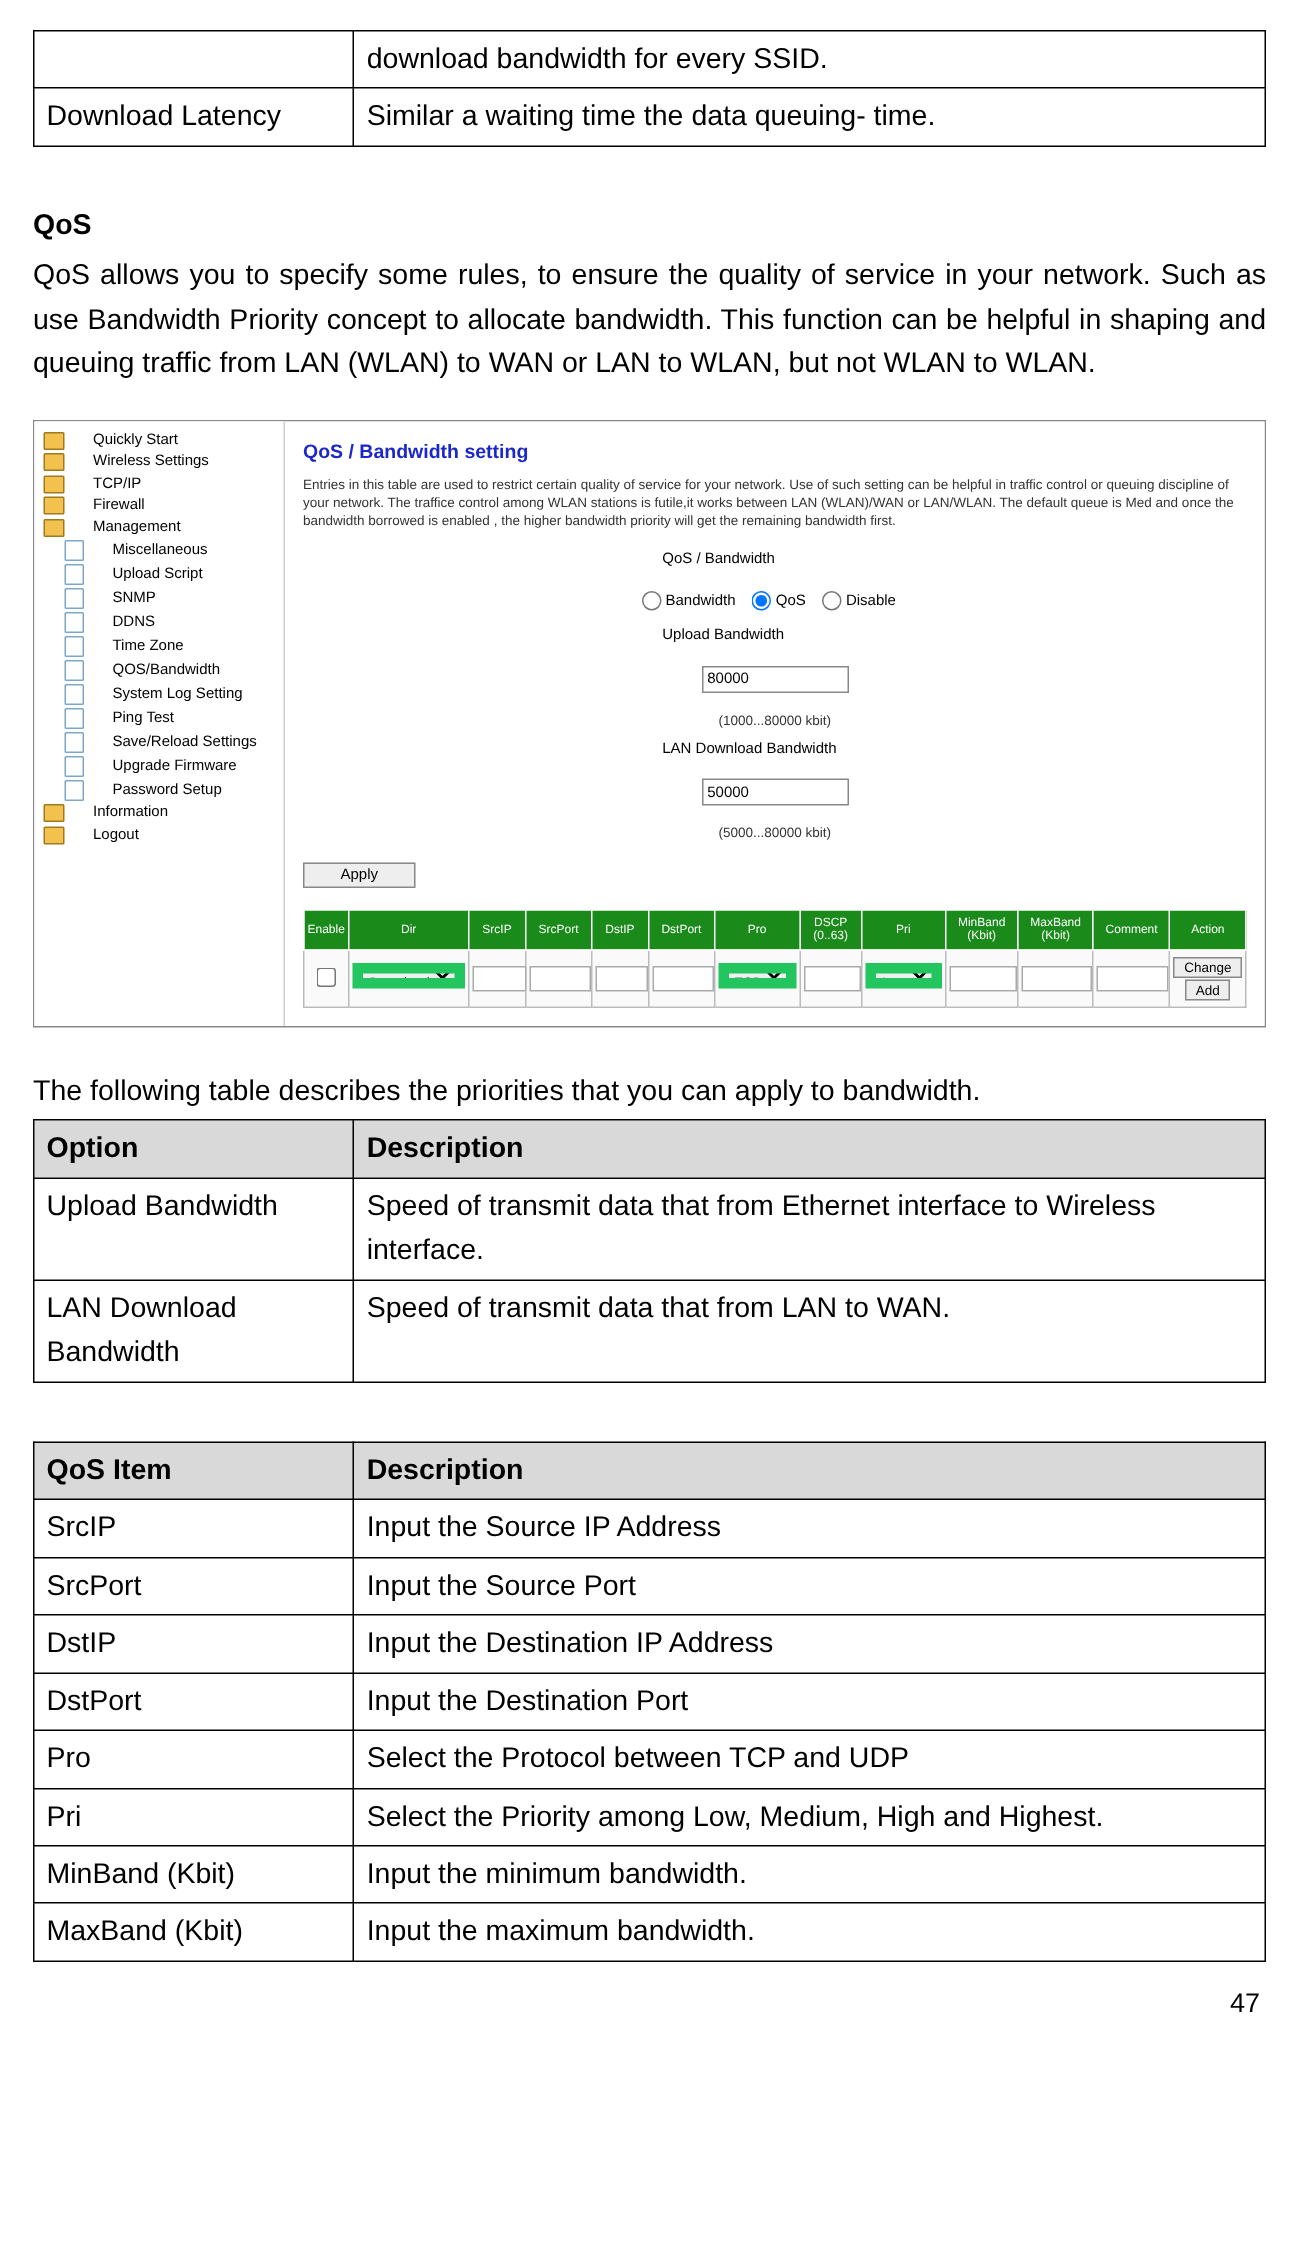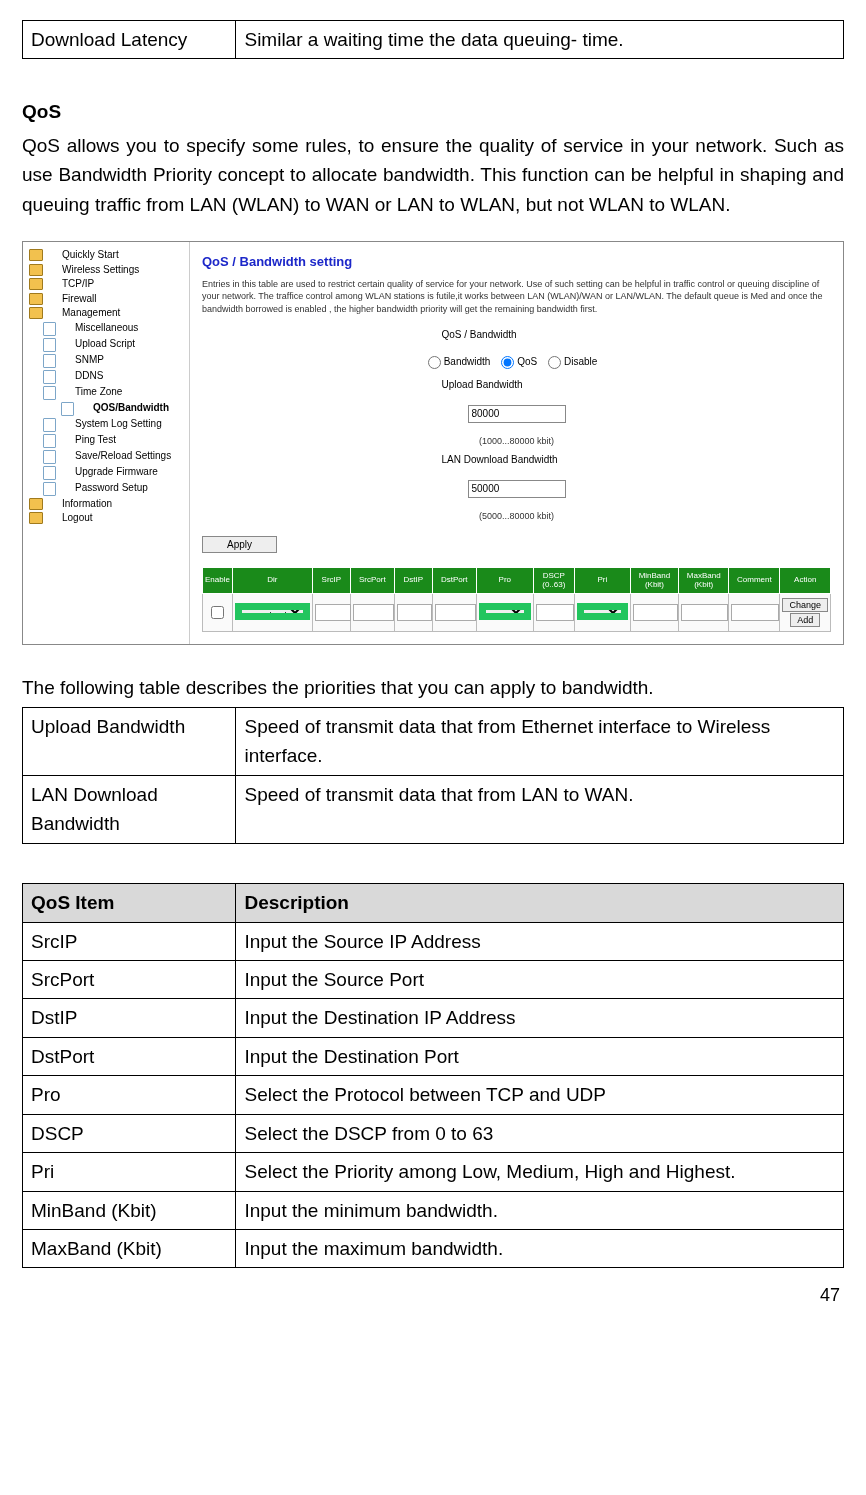--- a/index.html
+++ b/index.html
@@ -73,21 +73,21 @@
     border-radius: 1px;
     display: inline-block;
   }
   .shot .nav .page-icon {
     width: 11px; height: 12px;
     background: #fff;
     border: 1px solid #7da6c8;
     border-radius: 1px;
     display: inline-block;
   }
-  .shot .nav .bold { font-weight: bold; justify-content: center; }
+  .shot .nav .bold { font-weight: normal; }
   .shot .main {
     flex: 1;
     padding: 10px 12px 12px 12px;
   }
   .shot .main .title {
     color: #1c27c9;
     font-weight: bold;
     font-size: 13px;
     margin-bottom: 6px;
   }
@@ -162,20 +162,24 @@
   }
 </style>
 </head>
 <body>
 
 
 
 
 <table class="doc-table">
   <tbody>
+      <tr>
+    <td class="col-left"></td>
+    <td>download bandwidth for every SSID.</td>
+  </tr>
   <tr>
     <td class="col-left">Download Latency</td>
     <td>Similar a waiting time the data queuing- time.</td>
   </tr>
 </tbody>
   </table>
 
 <p class="section-heading">QoS</p>
 <p class="body-text">QoS allows you to specify some rules, to ensure the quality of service in your network. Such as use Bandwidth Priority concept to allocate bandwidth. This function can be helpful in shaping and queuing traffic from LAN (WLAN) to WAN or LAN to WLAN, but not WLAN to WLAN.</p>
 
@@ -333,20 +337,24 @@
       </tbody>
         </table>
     </div>
   </div>
 </div>
 
 <p class="pre-table-text">The following table describes the priorities that you can apply to bandwidth.</p>
 
 <table class="doc-table">
   <tbody>
+      <tr>
+    <th class="col-left">Option</th>
+    <th>Description</th>
+  </tr>
   <tr>
     <td class="col-left">Upload Bandwidth</td>
     <td>Speed of transmit data that from Ethernet interface to Wireless interface.</td>
   </tr>
   <tr>
     <td class="col-left">LAN Download Bandwidth</td>
     <td>Speed of transmit data that from LAN to WAN.</td>
   </tr>
 </tbody>
   </table>
@@ -373,24 +381,20 @@
       </tr>
   <tr>
         <td class="col-left">DstPort</td>
         <td>Input the Destination Port</td>
       </tr>
   <tr>
         <td class="col-left">Pro</td>
         <td>Select the Protocol between TCP and UDP</td>
       </tr>
   <tr>
-        <td class="col-left">DSCP</td>
-        <td>Select the DSCP from 0 to 63</td>
-      </tr>
-  <tr>
         <td class="col-left">Pri</td>
         <td style="text-align:justify">Select the Priority among Low, Medium, High and Highest.</td>
       </tr>
   <tr>
         <td class="col-left">MinBand (Kbit)</td>
         <td>Input the minimum bandwidth.</td>
       </tr>
   <tr>
         <td class="col-left">MaxBand (Kbit)</td>
         <td>Input the maximum bandwidth.</td>

